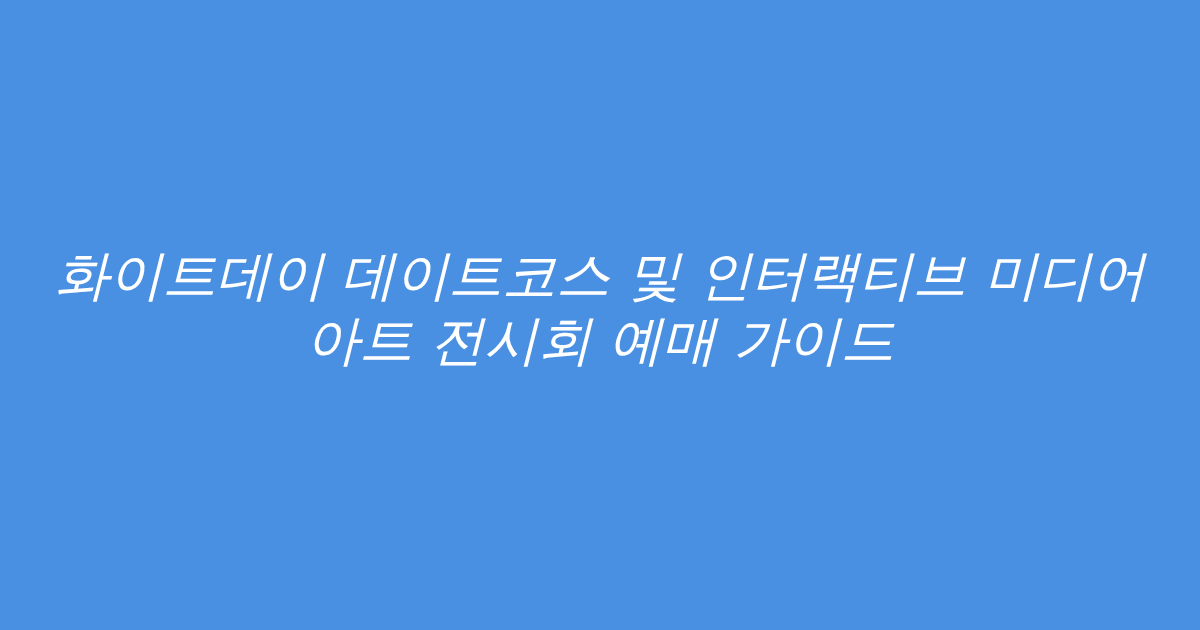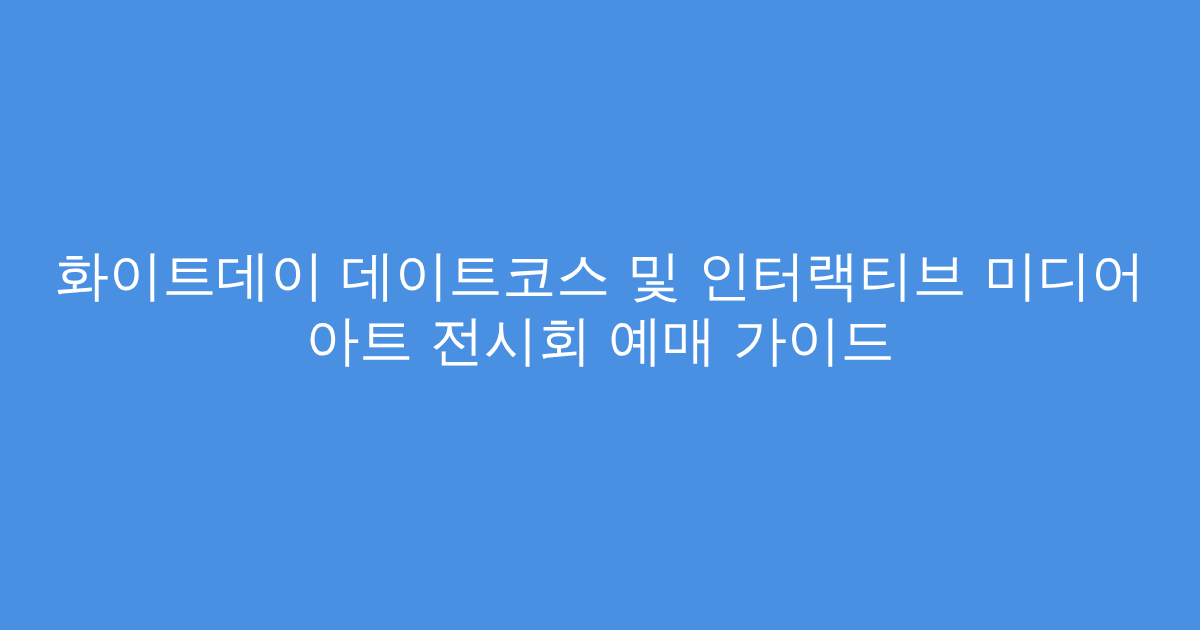--- a/index.html
+++ b/index.html
@@ -26,20 +26,21 @@
     align-items: center;
     justify-content: center;
   }
 
   .card-content {
     width: 100%;
     padding: 0 30px;
     box-sizing: border-box;
     
     transform: translateY(-7px);
+    font-style: italic;
   }
 
   .card-title {
     margin: 0;
     padding: 0;
     font-family: "DejaVu Sans", "Liberation Sans", sans-serif;
     font-size: 54px;
     font-weight: 400;
     line-height: 65px;
     letter-spacing: -0.2px;

